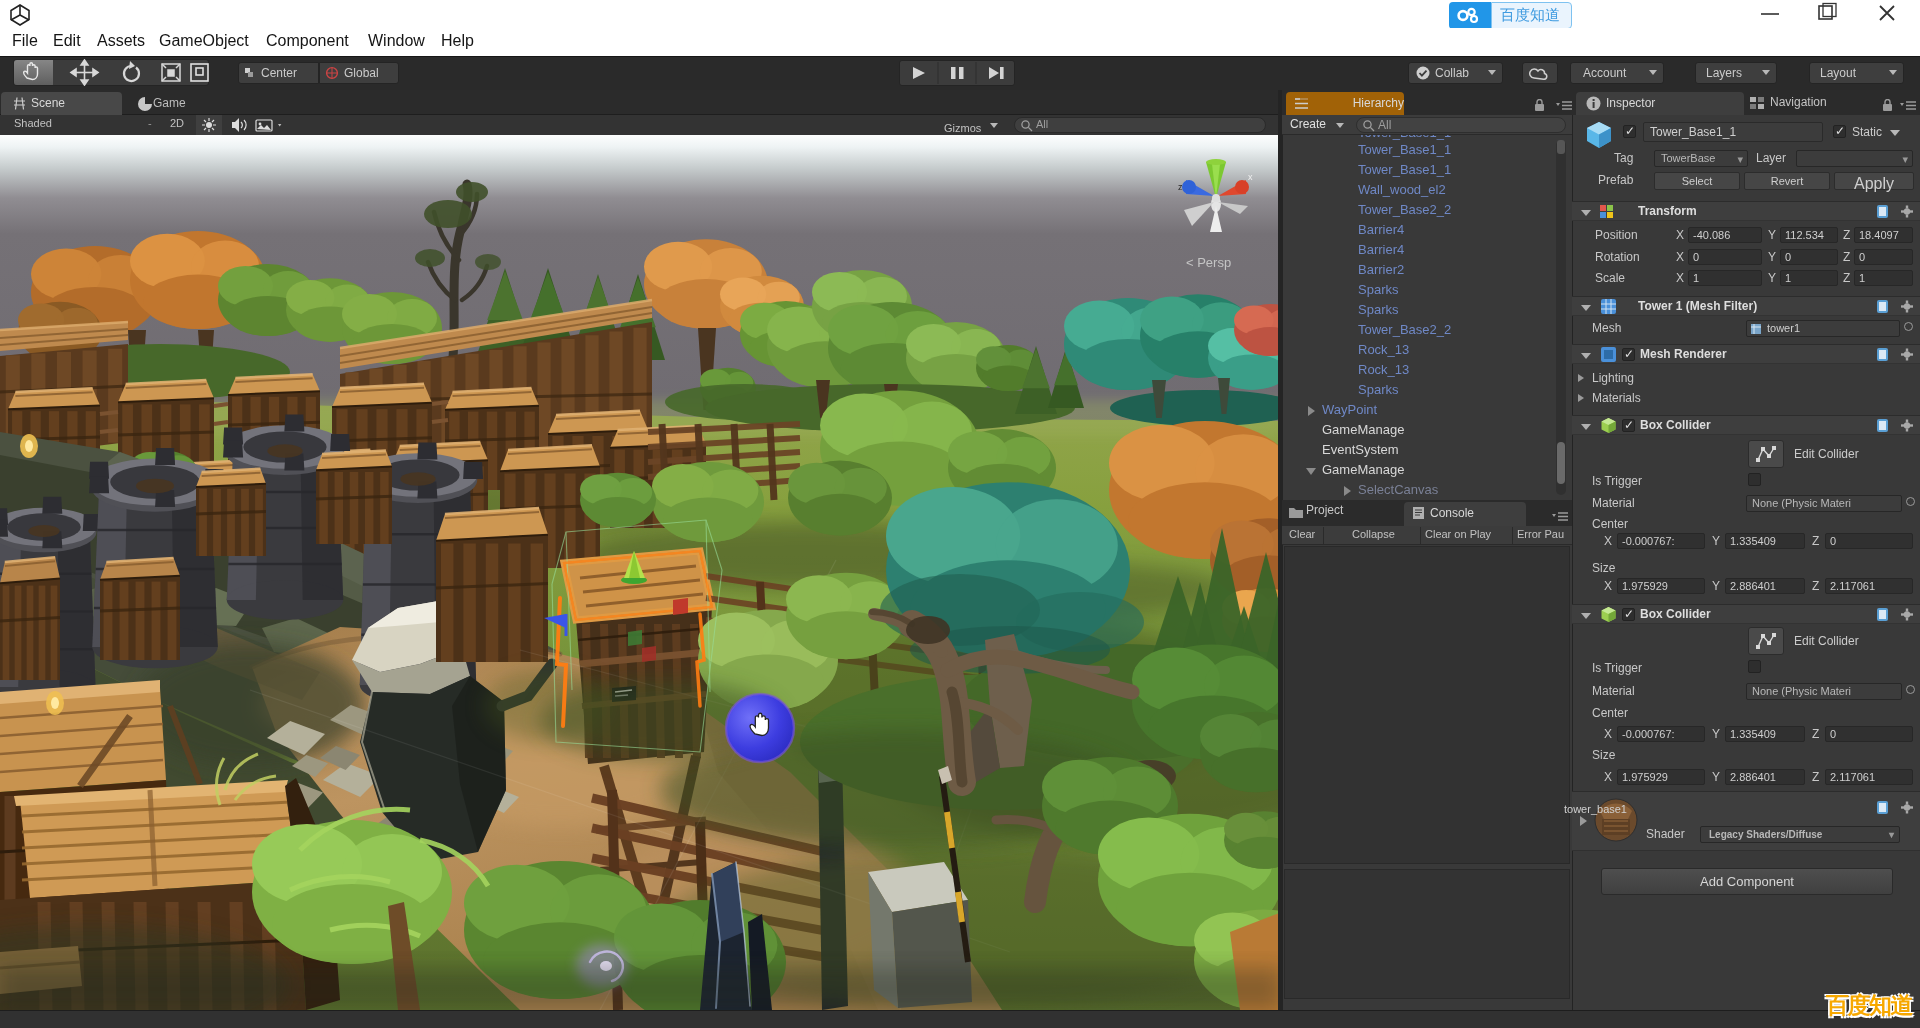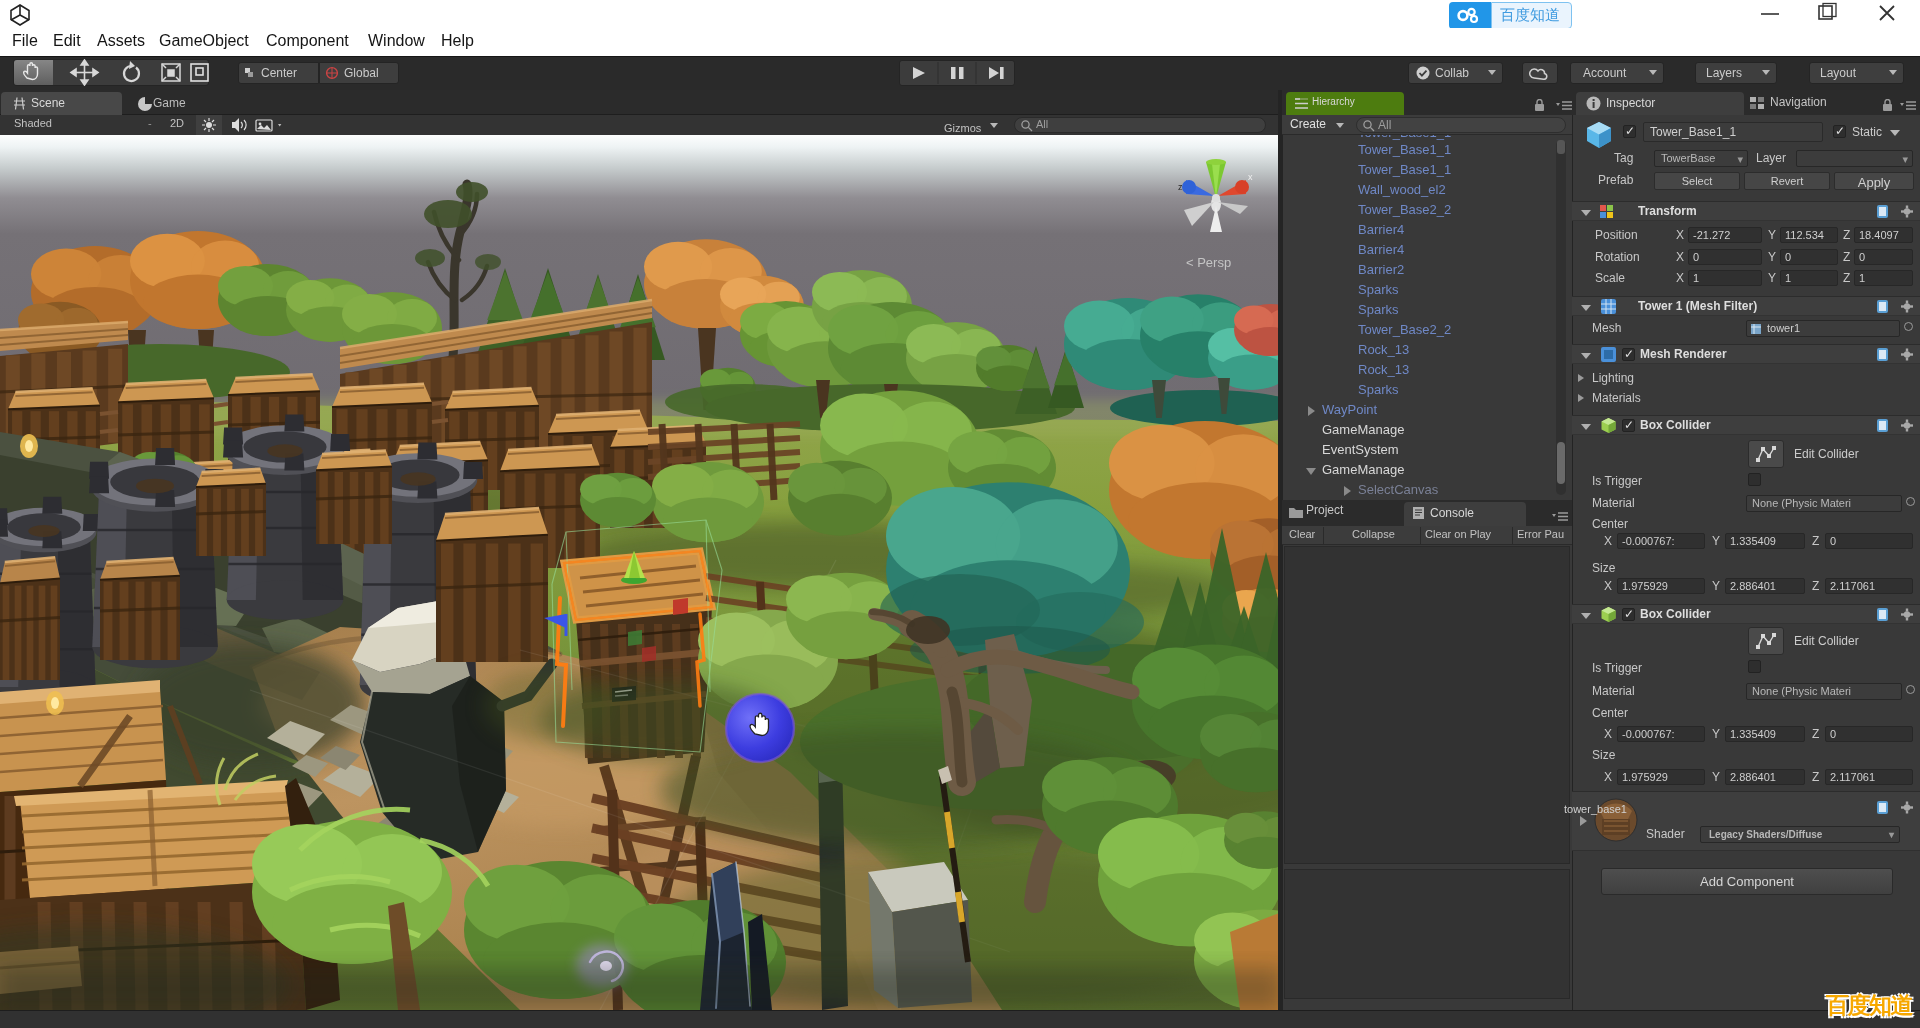--- a/index.html
+++ b/index.html
@@ -935,21 +935,21 @@
         <polygon points="0,0 -4,-34 4,-34" fill="#9ade4e"></polygon>
         <ellipse cx="0" cy="-36" rx="10" ry="3" fill="#8ed23c"></ellipse>
         <circle cx="0" cy="0" r="4" fill="#dedede"></circle>
       </g>
       <text x="1186" y="267" font-size="13" fill="#c4c4c4">&lt; Persp</text>
     </svg>
 
   <div class="abs" id="hiercol"></div>
   <div class="abs" style="left:1278px;top:90px;width:5px;height:920px;background:#242424;"></div>
   <div class="abs" style="left:1282px;top:90px;width:290px;height:25px;background:#2b2b2b;"></div>
-  <div class="abs" style="left:1286px;top:92px;width:118px;height:23px;background:#4d7c0f;border-radius:4px 4px 0 0;color:#d8d8d8;font-size:10px;padding:4px 0 0 26px;">Hierarchy</div>
+  <div class="abs" style="left:1286px;top:92px;width:118px;height:23px;background:#a16207;border-radius:4px 4px 0 0;color:#d8d8d8;font-size:12px;padding:4px 0 0 26px;text-align:right;">Hierarchy</div>
   <svg class="abs" style="left:1294px;top:97px" width="15" height="13" viewBox="0 0 15 13">
     <g stroke="#cdcdcd" stroke-width="1.3">
         <path d="M1 2 h5 M1 6.5 h13 M1 11 h13"></path>
         <path d="M1 2 h13" opacity=".5"></path>
       </g>
   </svg>
   <svg class="abs" style="left:1534px;top:99px" width="40" height="13" viewBox="0 0 40 13">
     <rect x="1" y="5" width="9" height="7" rx="1" fill="#9a9a9a"></rect>
       <path d="M3 5 v-2 a2.5 2.5 0 0 1 5 0 v2" fill="none" stroke="#9a9a9a" stroke-width="1.4"></path>
     <path d="M22 4 l4 0 -2 3 Z" fill="#9a9a9a"></path>
@@ -1065,21 +1065,21 @@
   <div class="abs" style="left:1614px;top:151px;font-size:12px;color:#c8c8c8;">Tag</div>
   <div class="fld" style="left:1654px;top:150px;width:94px;height:17px;background:#3c3c3c;padding:1px 0 0 6px;font-size:11px;color:#b8b8b8;">TowerBase<span style="position:absolute;right:4px;top:2px;color:#999;">▾</span></div>
   <div class="abs" style="left:1756px;top:151px;font-size:12px;color:#c8c8c8;">Layer</div>
   <div class="fld" style="left:1796px;top:150px;width:117px;height:17px;background:#3c3c3c;padding:1px 0 0 6px;font-size:11px;color:#b8b8b8;">
       <span style="position:absolute;right:4px;top:2px;color:#999;">▾</span>
     </div>
 
   <div class="abs" style="left:1598px;top:173px;font-size:12px;color:#c8c8c8;">Prefab</div>
   <div class="abs" style="left:1654px;top:172px;width:86px;height:18px;background:#464646;border:1px solid #2c2c2c;border-radius:2px;color:#cfcfcf;font-size:11px;text-align:center;padding-top:2px;">Select</div>
   <div class="abs" style="left:1744px;top:172px;width:86px;height:18px;background:#464646;border:1px solid #2c2c2c;border-radius:2px;color:#cfcfcf;font-size:11px;text-align:center;padding-top:2px;">Revert</div>
-  <div class="abs" style="left:1834px;top:172px;width:80px;height:18px;background:#464646;border:1px solid #2c2c2c;border-radius:2px;color:#cfcfcf;font-size:13px;text-align:center;padding-top:2px;">Apply</div>
+  <div class="abs" style="left:1834px;top:172px;width:80px;height:18px;background:#464646;border:1px solid #2c2c2c;border-radius:2px;color:#cfcfcf;font-size:16px;text-align:center;padding-top:2px;">Apply</div>
 
   <div class="chdr" style="left:1572px;top:201px;"></div>
   <div class="tri" style="left:1583px;top:208px;border-top:5px solid transparent;border-bottom:5px solid transparent;border-left:6px solid #b0b0b0;transform:rotate(90deg);"></div>
   <svg class="abs" style="left:1598px;top:203px" width="17" height="17" viewBox="0 0 17 17">
     <rect x="2" y="2" width="6" height="6" fill="#e2574c"></rect>
       <rect x="9" y="2" width="6" height="6" fill="#8bc34a"></rect>
       <rect x="2" y="9" width="6" height="6" fill="#4a90d9"></rect>
       <rect x="9" y="9" width="6" height="6" fill="#f0c419"></rect>
   </svg>
   <div class="abs" style="left:1638px;top:204px;font-size:12px;font-weight:bold;color:#dedede;">Transform</div>
@@ -1089,21 +1089,21 @@
     <g fill="#a8a8a8">
         <circle cx="31" cy="7.5" r="3.2"></circle>
         <rect x="29.8" y="1.5" width="2.4" height="3"></rect>
         <rect x="29.8" y="10.5" width="2.4" height="3"></rect>
         <rect x="25" y="6.3" width="3" height="2.4"></rect>
         <rect x="34" y="6.3" width="3" height="2.4"></rect>
       </g>
   </svg>
   <div class="lbl" style="left:1595px;top:228px;">Position</div>
   <div class="lbl" style="left:1676px;top:228px;">X</div>
-    <div class="fld" style="left:1688px;top:227px;width:74px;height:16px;padding:1px 0 0 4px;font-size:11px;">-21.272</div>
+    <div class="fld" style="left:1688px;top:227px;width:74px;height:16px;padding:1px 0 0 4px;font-size:11px;">-40.086</div>
   <div class="lbl" style="left:1768px;top:228px;">Y</div>
     <div class="fld" style="left:1780px;top:227px;width:58px;height:16px;padding:1px 0 0 4px;font-size:11px;">112.534</div>
   <div class="lbl" style="left:1843px;top:228px;">Z</div>
     <div class="fld" style="left:1854px;top:227px;width:59px;height:16px;padding:1px 0 0 4px;font-size:11px;">18.4097</div>
   <div class="lbl" style="left:1595px;top:250px;">Rotation</div>
   <div class="lbl" style="left:1676px;top:250px;">X</div>
     <div class="fld" style="left:1688px;top:249px;width:74px;height:16px;padding:1px 0 0 4px;font-size:11px;">0</div>
   <div class="lbl" style="left:1768px;top:250px;">Y</div>
     <div class="fld" style="left:1780px;top:249px;width:58px;height:16px;padding:1px 0 0 4px;font-size:11px;">0</div>
   <div class="lbl" style="left:1843px;top:250px;">Z</div>

